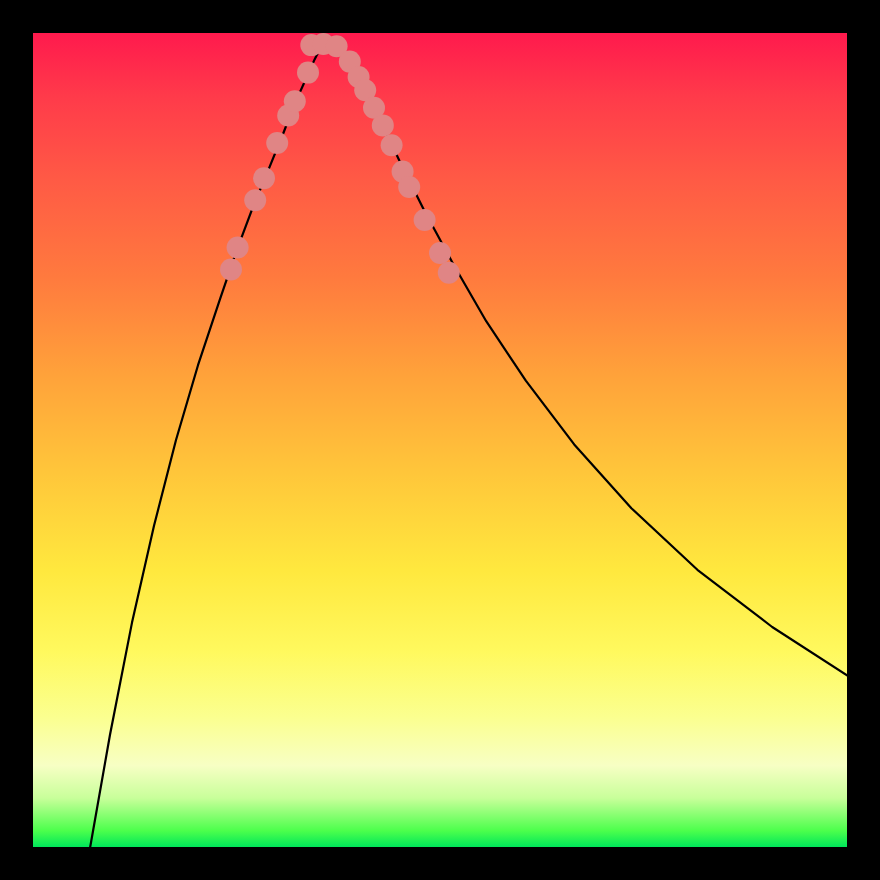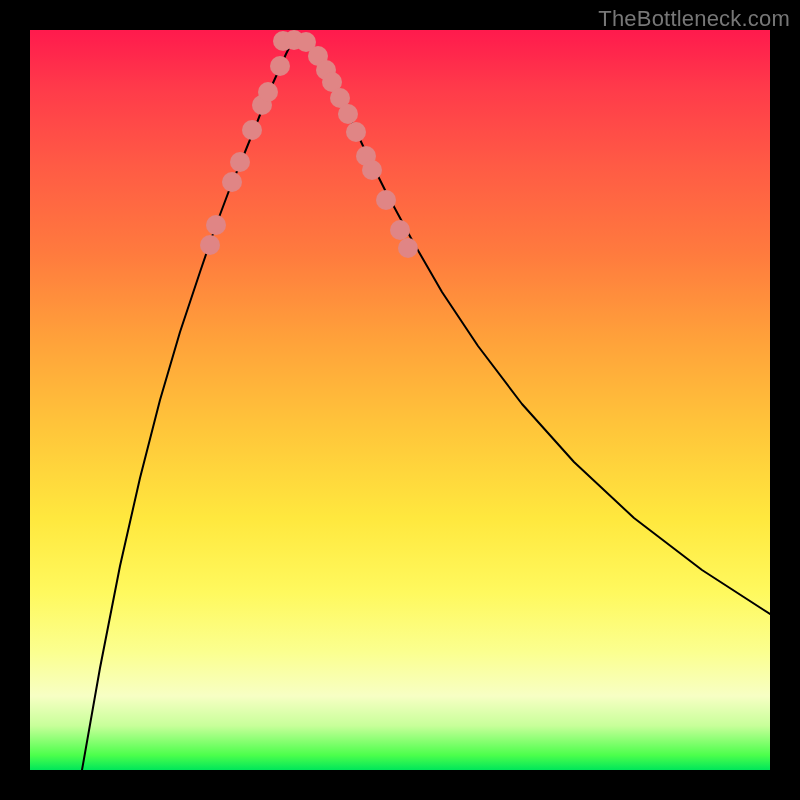--- a/index.html
+++ b/index.html
@@ -59,21 +59,20 @@
     left: 0;
     top: 0;
     width: 740px;
     height: 740px;
   }
 </style>
 </head>
 <body>
 
 <div class="frame">
-  <div class="watermark">TheBottleneck.com</div>
   <div class="plot">
     <svg class="curve" viewBox="0 0 740 740" preserveAspectRatio="none">
       <g id="curve-group">
           <path d="M52 740 L70 638 L90 536 L110 448 L130 370 L150 302 L170 242 L185 198 L200 158 L215 122 L228 90 L238 64 L248 42 L256 24 L262 12 L268 8 L276 12 L286 24 L300 48 L316 80 L334 118 L356 162 L382 210 L412 262 L448 316 L492 374 L544 432 L604 488 L672 540 L740 584" fill="none" stroke="#000000" stroke-width="2" stroke-linecap="round" stroke-linejoin="round"></path>
         </g>
       <g id="markers-group">
           <circle cx="180" cy="215" r="10" fill="#e08585"></circle>
           <circle cx="186" cy="195" r="10" fill="#e08585"></circle>
           <circle cx="202" cy="152" r="10" fill="#e08585"></circle>
           <circle cx="210" cy="132" r="10" fill="#e08585"></circle>

